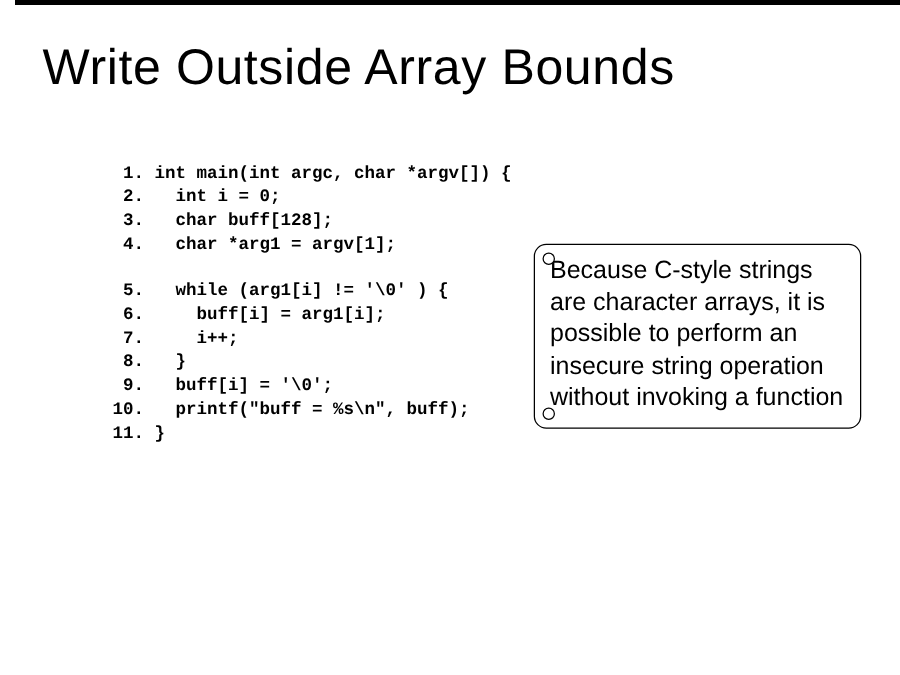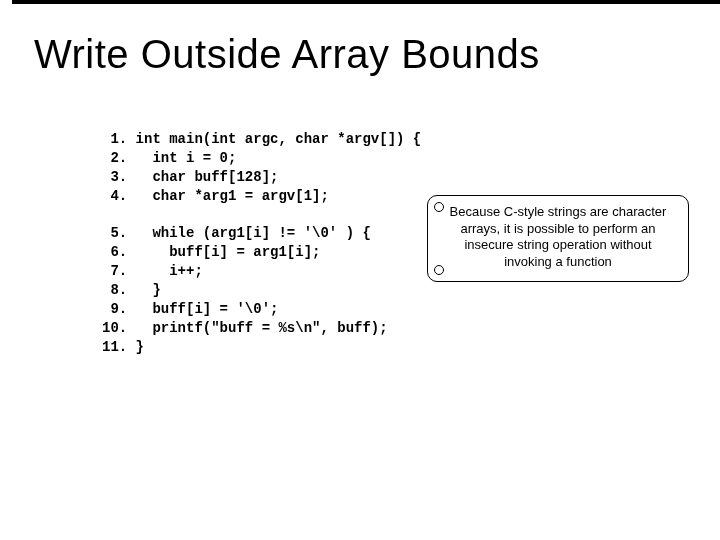--- a/index.html
+++ b/index.html
@@ -32,44 +32,43 @@
     left: 22px;
     top: 32px;
     font-size: 40px;
     font-weight: 400;
     color: #000;
     font-family: Arial, Helvetica, sans-serif;
     letter-spacing: 0.5px;
   }
   .code {
     position: absolute;
-    left: 90px;
+    left: 78px;
     top: 130px;
     font-family: "Courier New", Courier, monospace;
     font-size: 14px;
     font-weight: bold;
     color: #000;
     line-height: 1.35;
     white-space: pre;
   }
   .callout {
     position: absolute;
     left: 415px;
     top: 195px;
     width: 262px;
     padding: 8px 12px 10px 12px;
     border: 1px solid #000;
     border-radius: 10px;
     background: #fff;
     font-family: "Gill Sans", "Gill Sans MT", "Segoe UI", Arial, sans-serif;
-    font-size: 13px;
+    font-size: 20px;
     line-height: 1.28;
     color: #000;
     box-sizing: border-box;
-    text-align: center;
   }
   .callout .bubble {
     position: absolute;
     width: 8px;
     height: 8px;
     border: 1px solid #000;
     border-radius: 50%;
     background: #fff;
   }
   .callout .b1 { left: 6px;  top: 6px; }

